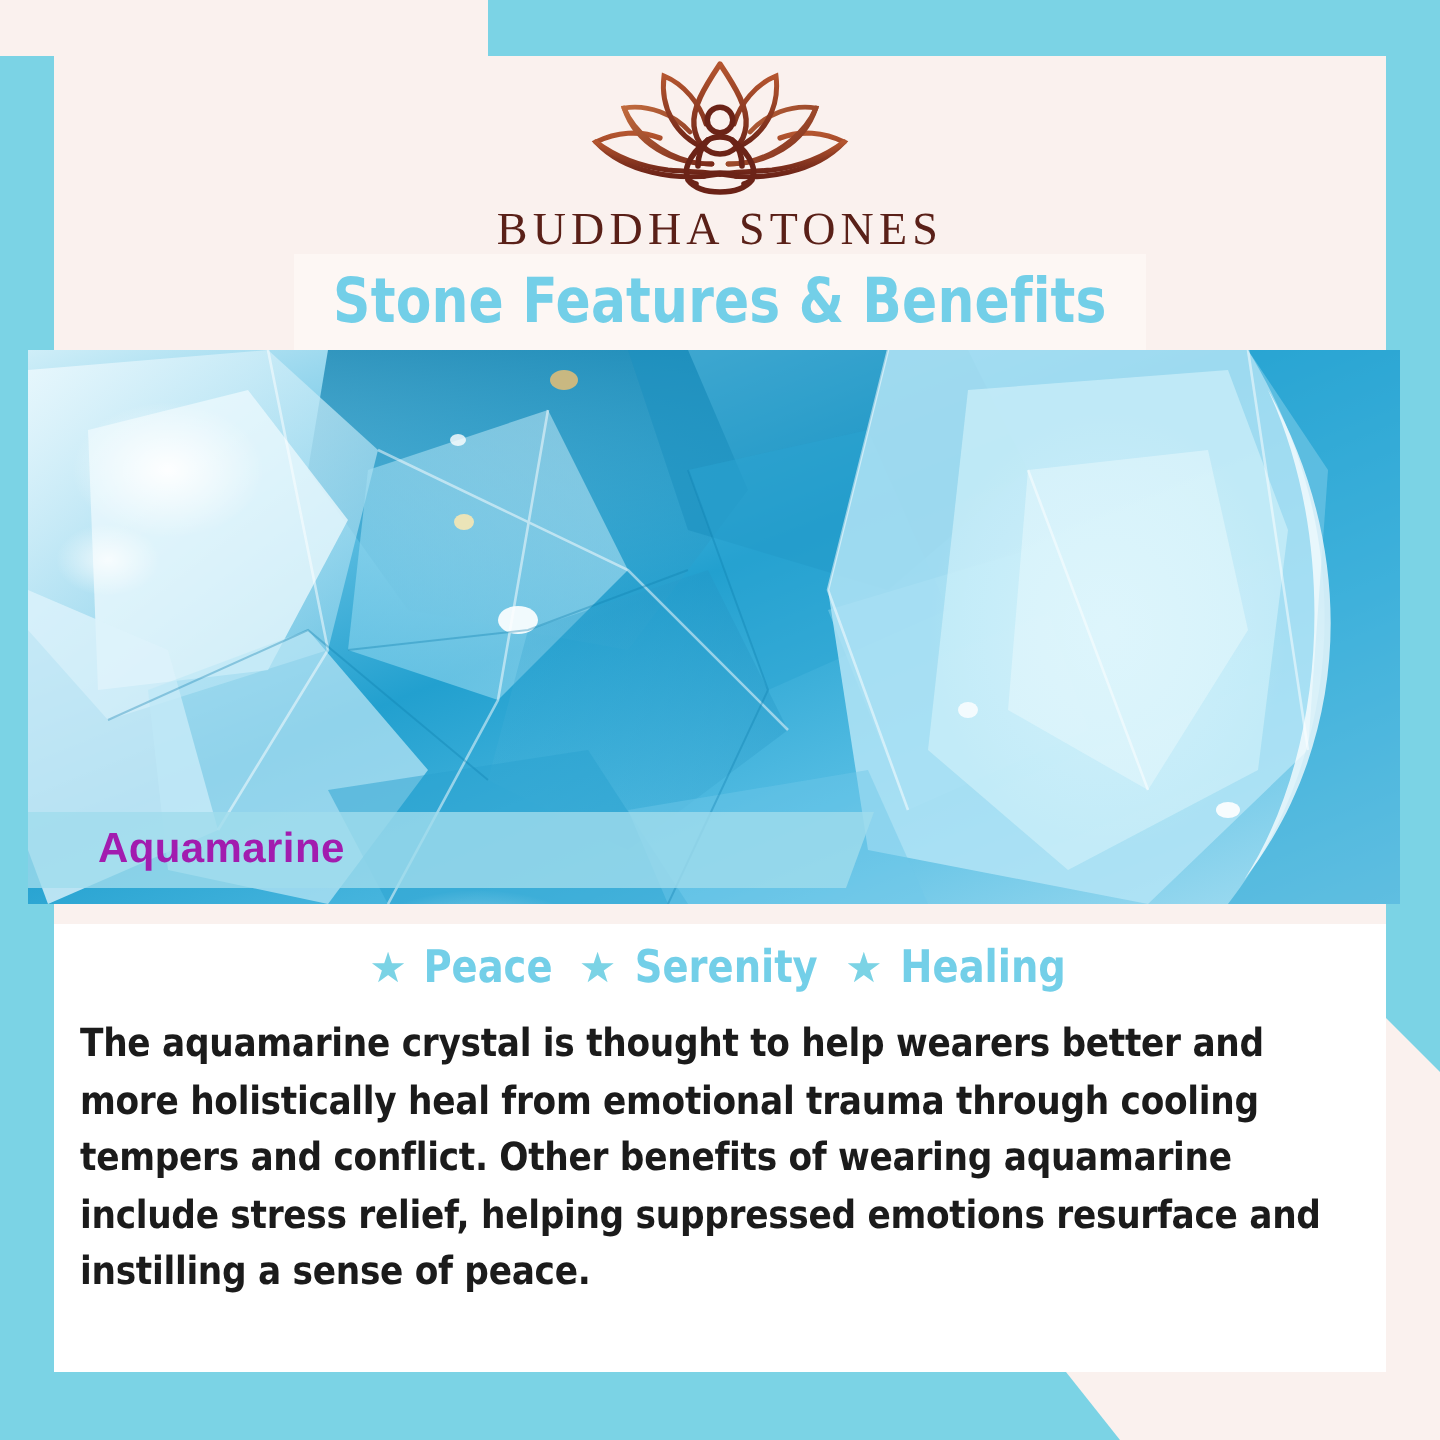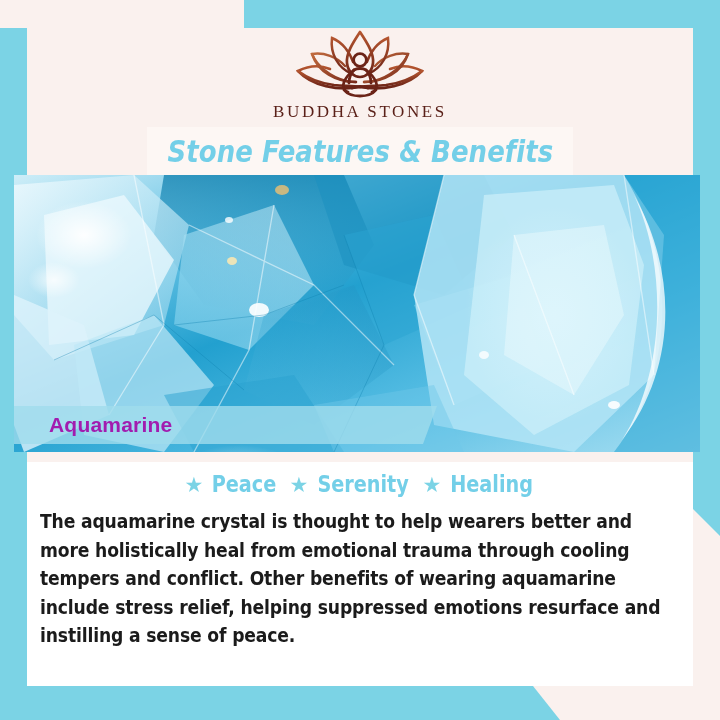--- a/index.html
+++ b/index.html
@@ -71,38 +71,37 @@
     text-align: center;
   }
   .logo-mark {
     display: block;
     margin: 0 auto;
   }
   .logo-wordmark {
     display: block;
     margin-top: 4px;
     font-family: "Liberation Serif", serif;
-    font-size: 17px;
+    font-size: 23px;
     letter-spacing: 2.6px;
     color: #5a2018;
     font-weight: 400;
   }
 
   
   .title-banner {
     position: absolute;
     left: 147px;
     top: 127px;
     width: 426px;
     height: 48px;
     background: #fdf7f4;
     display: flex;
     align-items: center;
     justify-content: center;
-    font-style: italic;
   }
   .title-text {
     font-family: "DejaVu Sans Condensed", "Liberation Sans Narrow", "Liberation Sans", sans-serif;
     font-weight: bold;
     font-size: 31px;
     color: #73cfe8;
     letter-spacing: 0.1px;
     white-space: nowrap;
     transform: scaleX(0.93);
   }

